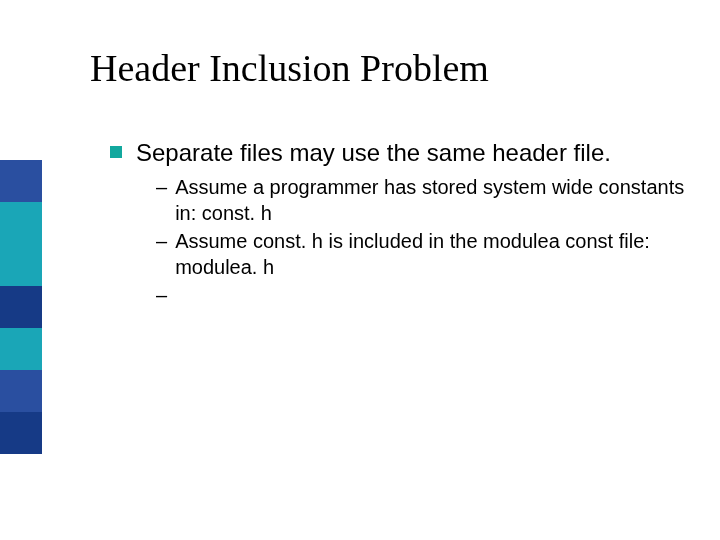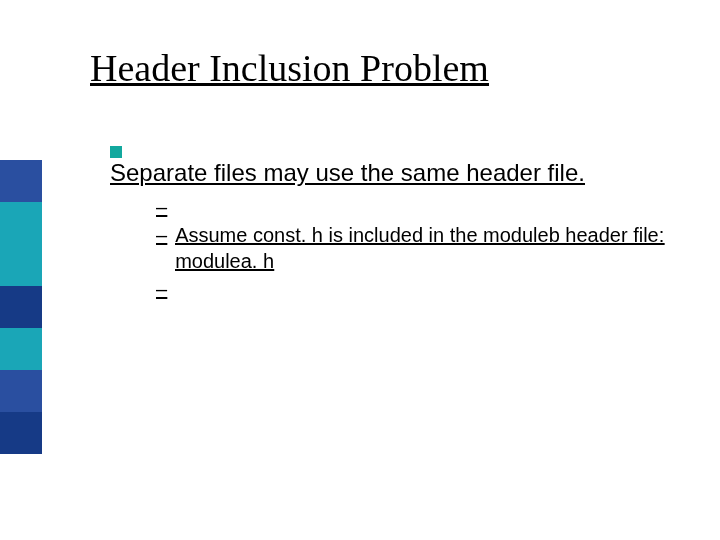--- a/index.html
+++ b/index.html
@@ -1,15 +1,15 @@
 <!DOCTYPE html>
 <html><head>
 <meta charset="utf-8">
 <style>
-  * { margin: 0; padding: 0; box-sizing: border-box; text-decoration: underline; }
+  * { margin: 0; padding: 0; box-sizing: border-box; }
   html, body { width: 720px; height: 540px; overflow: hidden; }
   body {
     background: #fff;
     font-family: Arial, Helvetica, sans-serif;
     color: #000;
     position: relative;
   }
   .side-deco {
     position: absolute;
     left: 0;
@@ -33,21 +33,20 @@
     font-size: 38px;
     font-weight: 400;
     margin-bottom: 48px;
     color: #000;
   }
   .level1 {
     display: flex;
     align-items: flex-start;
     margin-bottom: 6px;
     padding-left: 20px;
-    flex-direction: column;
   }
   .level1 .bullet-sq {
     width: 12px;
     height: 12px;
     background: #12a89e;
     flex: 0 0 auto;
     margin-top: 8px;
     margin-right: 14px;
   }
   .level1 .text {
@@ -91,22 +90,23 @@
 
 <div class="content">
   <h1 class="title">Header Inclusion Problem</h1>
 
   <div class="level1">
     <span class="bullet-sq"></span>
     <span class="text">Separate files may use the same header file.</span>
   </div>
   <div class="level2">
     <span class="dash">–</span>
+    <span class="text">Assume a programmer has stored system wide constants in: const. h</span>
   </div>
   <div class="level2">
     <span class="dash">–</span>
-    <span class="text">Assume const. h is included in the moduleb header file: modulea. h</span>
+    <span class="text">Assume const. h is included in the modulea const file: modulea. h</span>
   </div>
   <div class="level2">
     <span class="dash">–</span>
   </div>
 
 </div>
 
 </body></html>

